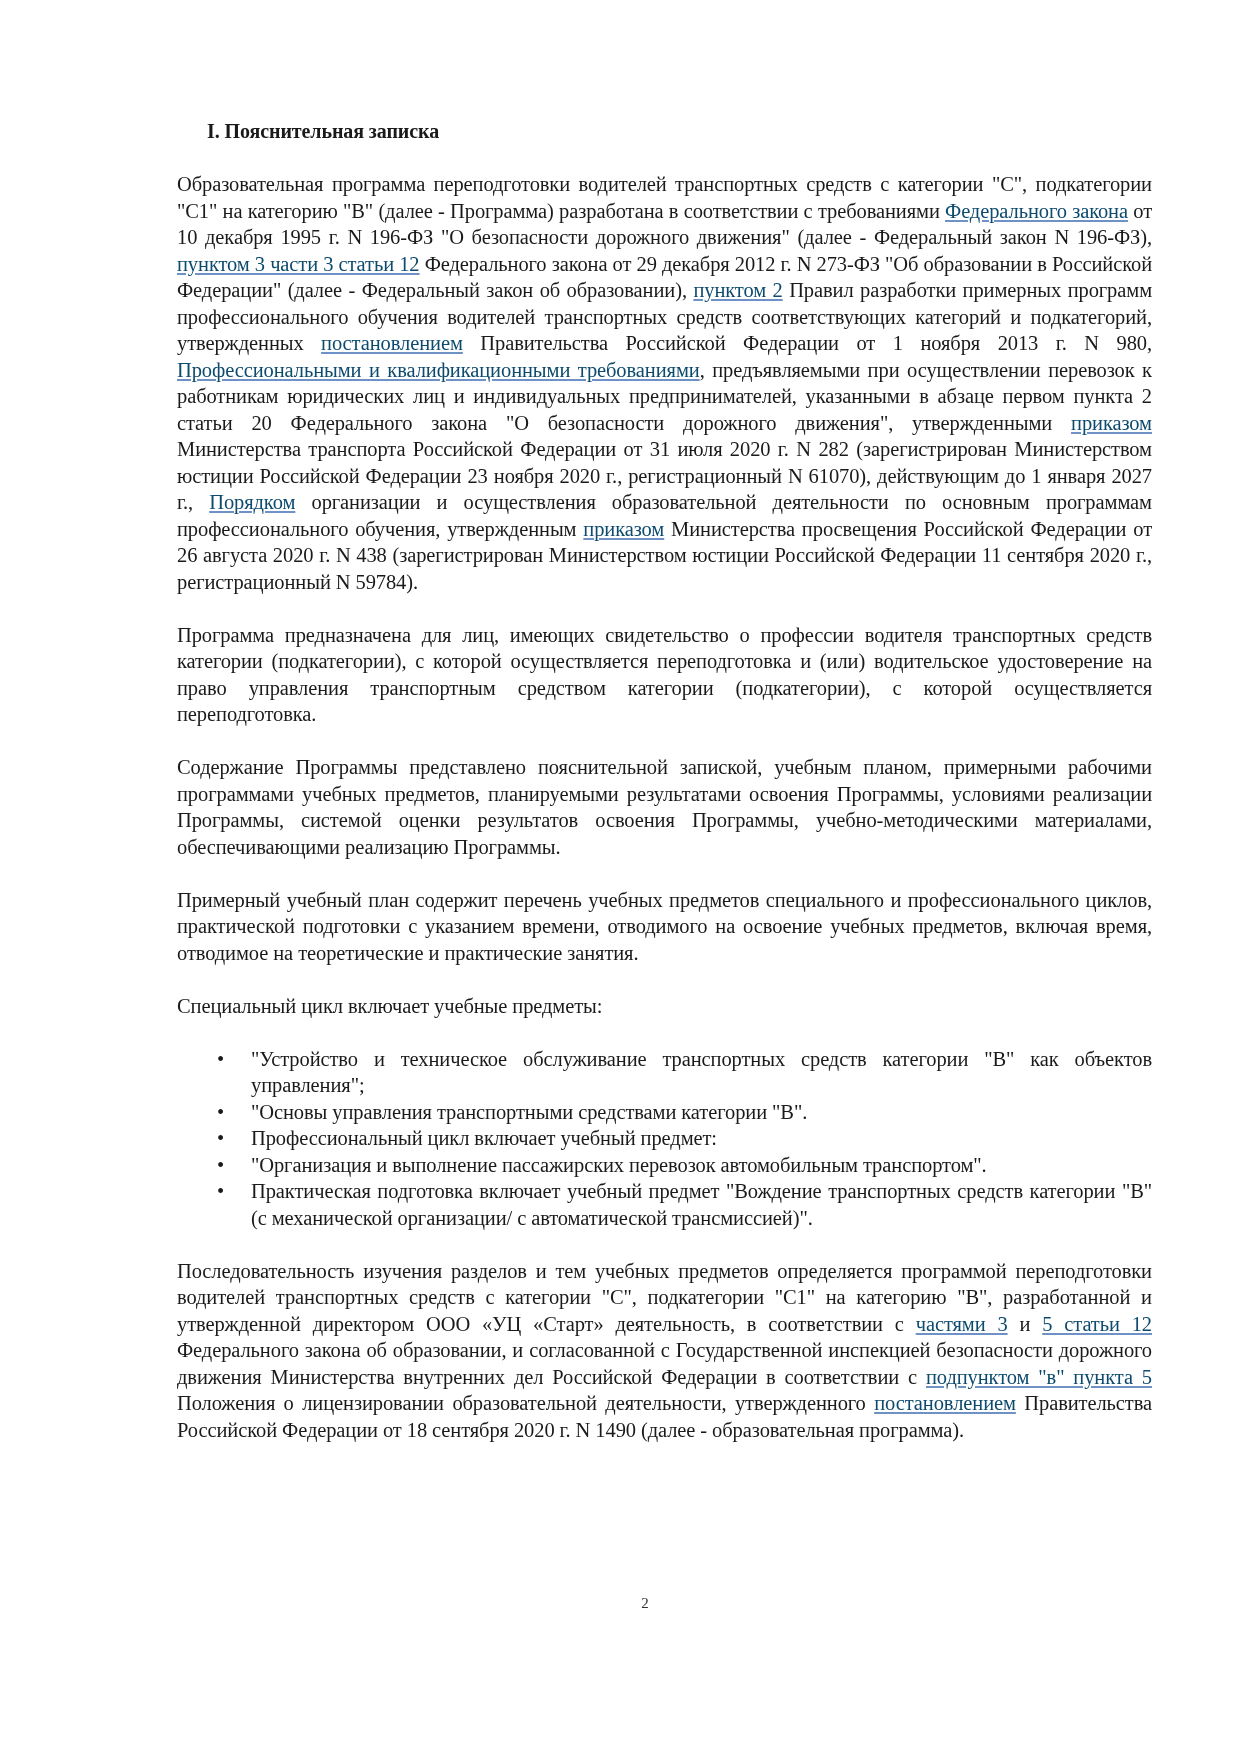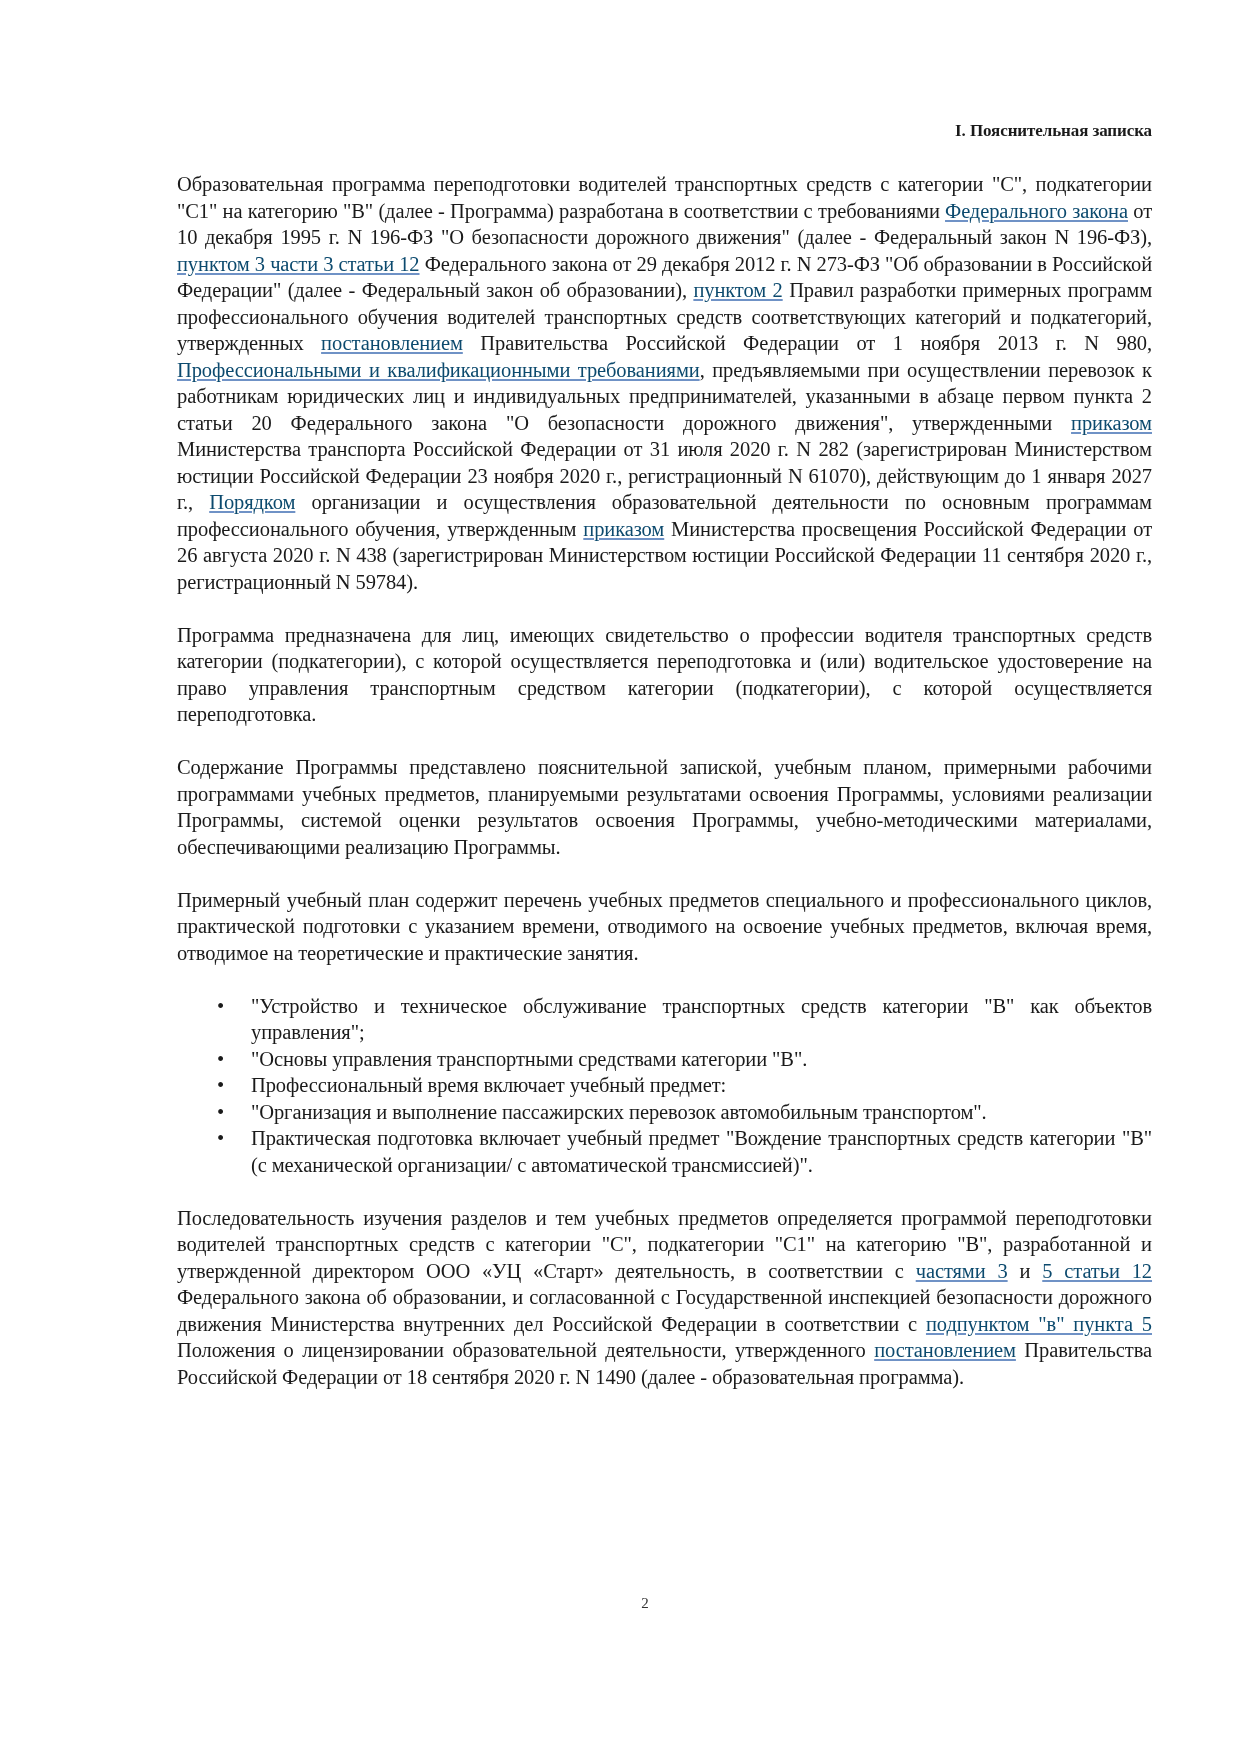--- a/index.html
+++ b/index.html
@@ -6,21 +6,21 @@
     body { width: 1240px; height: 1755px; position: relative; overflow: hidden; }
     .page {
       position: absolute; left: 0; top: 0; width: 1240px; height: 1755px; background: #fff;
       font-family: "Liberation Serif", "DejaVu Serif", serif; color: #1a1a1a;
     }
     .content {
       position: absolute; left: 177px; top: 118px; width: 975px;
       font-size: 20.5px; line-height: 26.5px; letter-spacing: -0.1px;
     }
     h1.title {
-      font-size: 17px; font-weight: bold; text-align: right; margin: 0 0 27px 0; line-height: 26px;
+      font-size: 20px; font-weight: bold; text-align: left; margin: 0 0 27px 0; line-height: 26px;
       padding-left: 30px;
     }
     p { margin: 0 0 26.5px 0; text-align: justify; }
     a.link { color: #0c4a6e; text-decoration: underline; text-decoration-color: #6f92c6; }
     ul.list { margin: 0 0 26.5px 0; padding: 0; list-style: none; }
     ul.list li { position: relative; padding-left: 74px; text-align: justify; }
     ul.list li .bullet { position: absolute; left: 40px; top: 0; }
     .page-number {
       position: absolute; top: 1595px; left: 0; width: 1240px; text-align: center;
       font-size: 15px; color: #333; padding-left: 50px; box-sizing: border-box;
@@ -32,25 +32,26 @@
 
 <div class="page">
   <div class="content">
     <h1 class="title">I. Пояснительная записка</h1>
 
     <p><span>Образовательная программа переподготовки водителей транспортных средств с категории "С", подкатегории "С1" на категорию "В" (далее - Программа) разработана в соответствии с требованиями </span><a class="link">Федерального закона</a><span> от 10 декабря 1995 г. N 196-ФЗ "О безопасности дорожного движения" (далее - Федеральный закон N 196-ФЗ), </span><a class="link">пунктом 3 части 3 статьи 12</a><span> Федерального закона от 29 декабря 2012 г. N 273-ФЗ "Об образовании в Российской Федерации" (далее - Федеральный закон об образовании), </span><a class="link">пунктом 2</a><span> Правил разработки примерных программ профессионального обучения водителей транспортных средств соответствующих категорий и подкатегорий, утвержденных </span><a class="link">постановлением</a><span> Правительства Российской Федерации от 1 ноября 2013 г. N 980, </span><a class="link">Профессиональными и квалификационными требованиями</a><span>, предъявляемыми при осуществлении перевозок к работникам юридических лиц и индивидуальных предпринимателей, указанными в абзаце первом пункта 2 статьи 20 Федерального закона "О безопасности дорожного движения", утвержденными </span><a class="link">приказом</a><span> Министерства транспорта Российской Федерации от 31 июля 2020 г. N 282 (зарегистрирован Министерством юстиции Российской Федерации 23 ноября 2020 г., регистрационный N 61070), действующим до 1 января 2027 г., </span><a class="link">Порядком</a><span> организации и осуществления образовательной деятельности по основным программам профессионального обучения, утвержденным </span><a class="link">приказом</a><span> Министерства просвещения Российской Федерации от 26 августа 2020 г. N 438 (зарегистрирован Министерством юстиции Российской Федерации 11 сентября 2020 г., регистрационный N 59784).</span></p>
 
     <p>Программа предназначена для лиц, имеющих свидетельство о профессии водителя транспортных средств категории (подкатегории), с которой осуществляется переподготовка и (или) водительское удостоверение на право управления транспортным средством категории (подкатегории), с которой осуществляется переподготовка.</p>
     <p>Содержание Программы представлено пояснительной запиской, учебным планом, примерными рабочими программами учебных предметов, планируемыми результатами освоения Программы, условиями реализации Программы, системой оценки результатов освоения Программы, учебно-методическими материалами, обеспечивающими реализацию Программы.</p>
     <p>Примерный учебный план содержит перечень учебных предметов специального и профессионального циклов, практической подготовки с указанием времени, отводимого на освоение учебных предметов, включая время, отводимое на теоретические и практические занятия.</p>
+    <p>Специальный цикл включает учебные предметы:</p>
 
     <ul class="list">
       <li><span class="bullet">•</span><span>"Устройство и техническое обслуживание транспортных средств категории "В" как объектов управления";</span></li>
       <li><span class="bullet">•</span><span>"Основы управления транспортными средствами категории "В".</span></li>
-      <li><span class="bullet">•</span><span>Профессиональный время включает учебный предмет:</span></li>
+      <li><span class="bullet">•</span><span>Профессиональный цикл включает учебный предмет:</span></li>
       <li><span class="bullet">•</span><span>"Организация и выполнение пассажирских перевозок автомобильным транспортом".</span></li>
       <li><span class="bullet">•</span><span>Практическая подготовка включает учебный предмет "Вождение транспортных средств категории "В" (с механической организации/ с автоматической трансмиссией)".</span></li>
     </ul>
 
 
     <p class="last-p"><span>Последовательность изучения разделов и тем учебных предметов определяется программой переподготовки водителей транспортных средств с категории "С", подкатегории "С1" на категорию "В", разработанной и утвержденной директором ООО «УЦ «Старт» деятельность, в соответствии с </span><a class="link">частями 3</a><span> и </span><a class="link">5 статьи 12</a><span> Федерального закона об образовании, и согласованной с Государственной инспекцией безопасности дорожного движения Министерства внутренних дел Российской Федерации в соответствии с </span><a class="link">подпунктом "в" пункта 5</a><span> Положения о лицензировании образовательной деятельности, утвержденного </span><a class="link">постановлением</a><span> Правительства Российской Федерации от 18 сентября 2020 г. N 1490 (далее - образовательная программа).</span></p>
   </div>
 
   <div class="page-number">2</div>
 </div>

